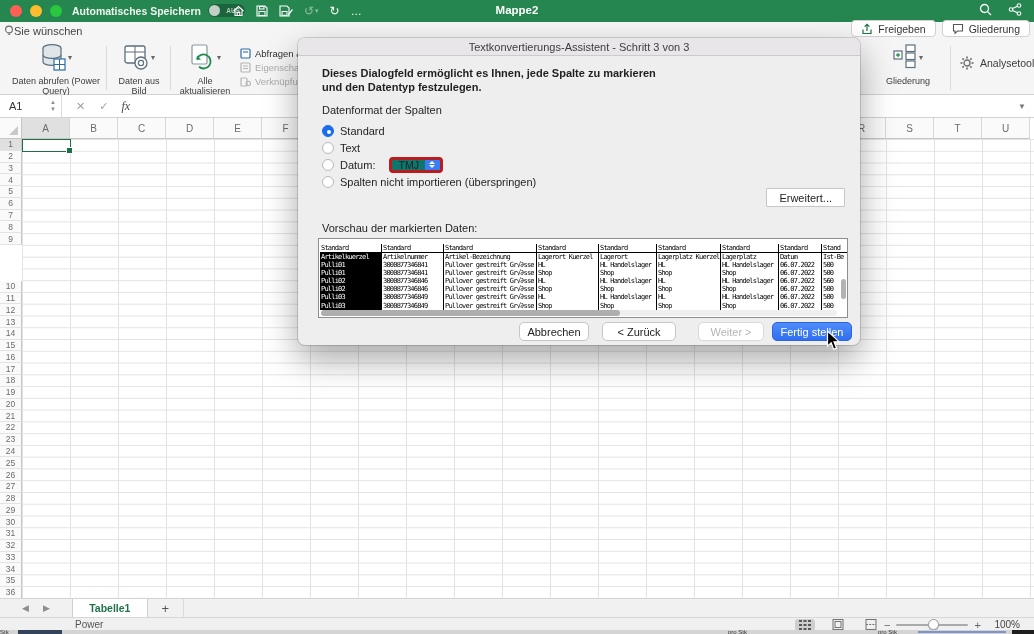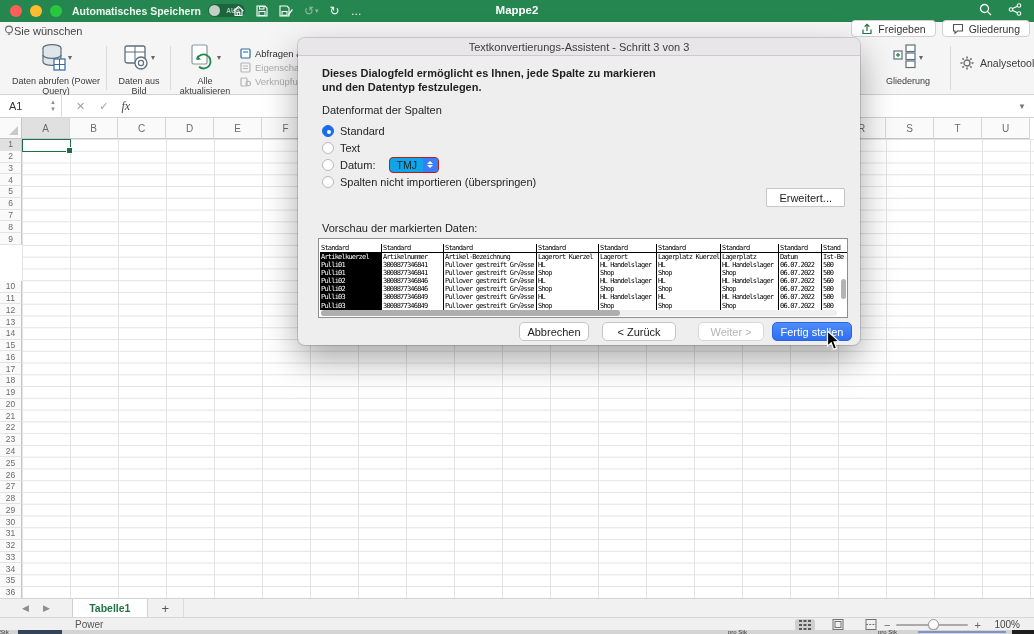--- a/index.html
+++ b/index.html
@@ -74,21 +74,21 @@
           box-shadow:0 14px 34px rgba(0,0,0,.35),0 0 0 1px rgba(0,0,0,.14);z-index:50;font-size:11px;color:#1f1f1f}
   .dtitle{height:18px;background:#e8e6e8;border-bottom:1px solid #cccacc;border-radius:7px 7px 0 0;
           display:flex;align-items:center;justify-content:center;font-size:11px;color:#3d3d3d}
   .dintro{position:absolute;left:24px;top:28px;font-weight:bold;line-height:14px}
   .dformat{position:absolute;left:24px;top:66px}
   #radio-group{position:absolute;left:24px;top:84px}
   .radiorow{display:flex;align-items:center;height:17px;gap:6px}
   .radio{width:12px;height:12px;border-radius:50%;background:#fff;border:1px solid #b9b9b9;position:relative;flex:none}
   .radio.on{background:#1a6dea;border-color:#1a6dea}
   .radio.on::after{content:"";position:absolute;left:4px;top:4px;width:4px;height:4px;border-radius:50%;background:#fff}
-  .dropdown{display:flex;align-items:center;margin-left:8px;height:16px;border:1px solid #b91c1c;border-radius:4px;background:#0ea5e9;overflow:hidden}
+  .dropdown{display:flex;align-items:center;margin-left:8px;height:16px;border:3px solid #b91c1c;border-radius:4px;background:#0f766e;overflow:hidden}
   .ddval{padding:0 6px;font-size:10.5px}
   .ddstep{width:15px;height:16px;background:#3b7df7;display:flex;flex-direction:column;align-items:center;justify-content:center;gap:1px}
   .ddstep i{display:block;width:0;height:0;border-left:3px solid transparent;border-right:3px solid transparent}
   .ddstep .up{border-bottom:3.5px solid #fff}
   .ddstep .dn{border-top:3.5px solid #fff}
   .advanced{position:absolute;right:15px;top:150px;height:19px;padding:0 12px;background:#fff;border:1px solid #c6c6c6;border-radius:1px;
             font-size:11px;color:#222;display:flex;align-items:center}
   .pvlabel{position:absolute;left:24px;top:184px}
   .pvbox{position:absolute;left:20px;top:200px;width:530px;height:80px;background:#fff;border:1px solid #8e8e8e;overflow:hidden}
   #preview-cols{position:absolute;left:1px;top:5px;display:flex;font-family:"DejaVu Sans Mono",monospace;font-size:7px;letter-spacing:-0.8px;color:#000}

